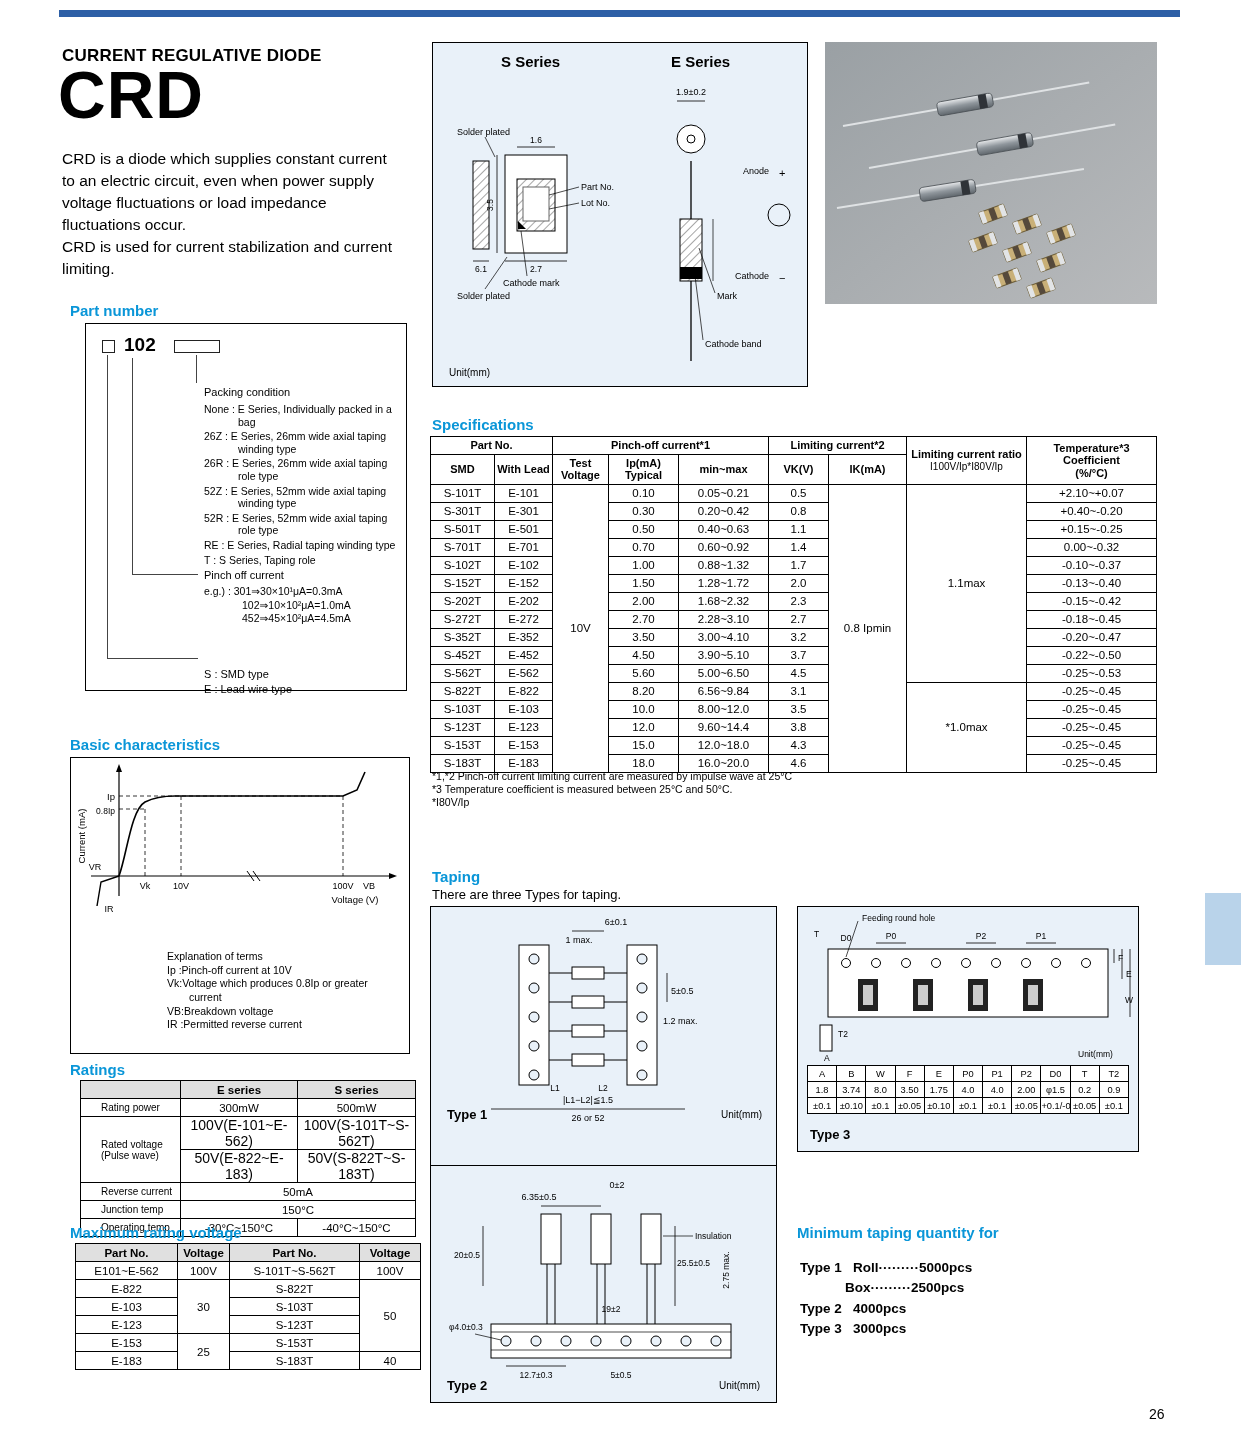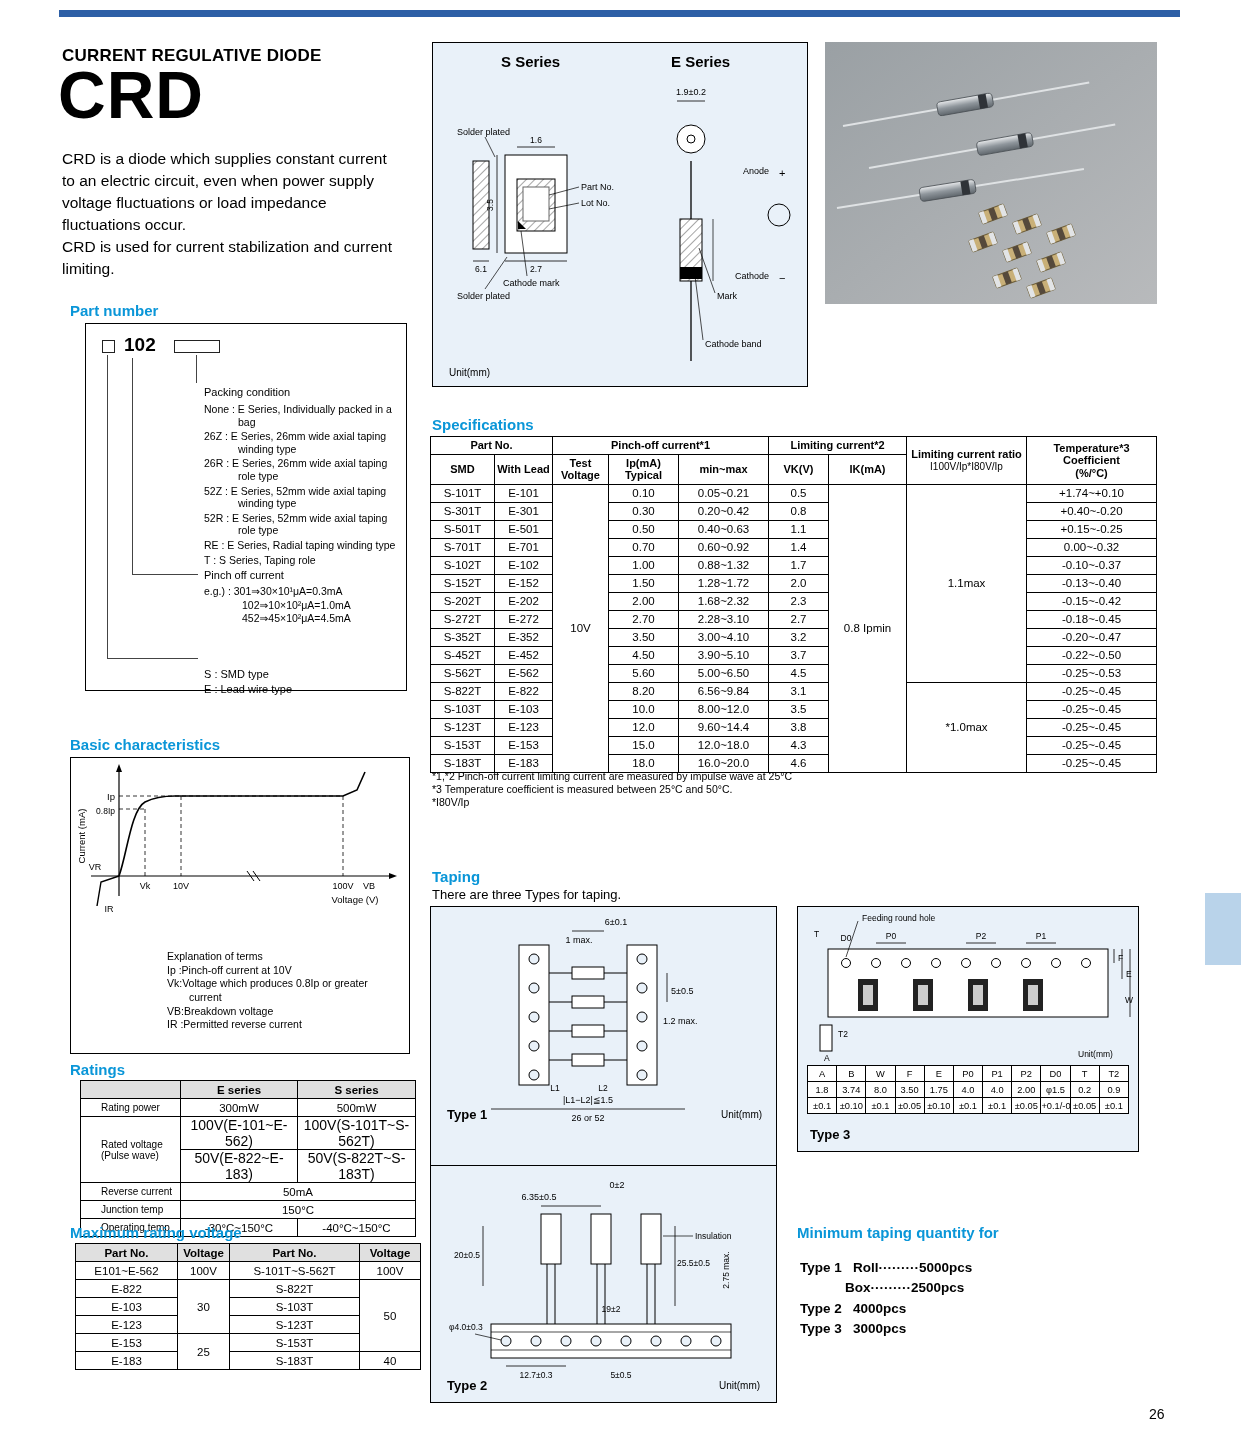--- a/index.html
+++ b/index.html
@@ -424,21 +424,21 @@
     <tbody id="spec-body">
         <tr>
           <td>S-101T</td>
           <td>E-101</td>
           <td rowspan="16">10V</td>
           <td>0.10</td>
           <td>0.05~0.21</td>
           <td>0.5</td>
           <td rowspan="16">0.8 Ipmin</td>
           <td rowspan="11">1.1max</td>
-          <td>+1.74~+0.10</td>
+          <td>+2.10~+0.07</td>
         </tr>
         <tr>
           <td>S-301T</td>
           <td>E-301</td>
           <td>0.30</td>
           <td>0.20~0.42</td>
           <td>0.8</td>
           <td>+0.40~-0.20</td>
         </tr>
         <tr>

